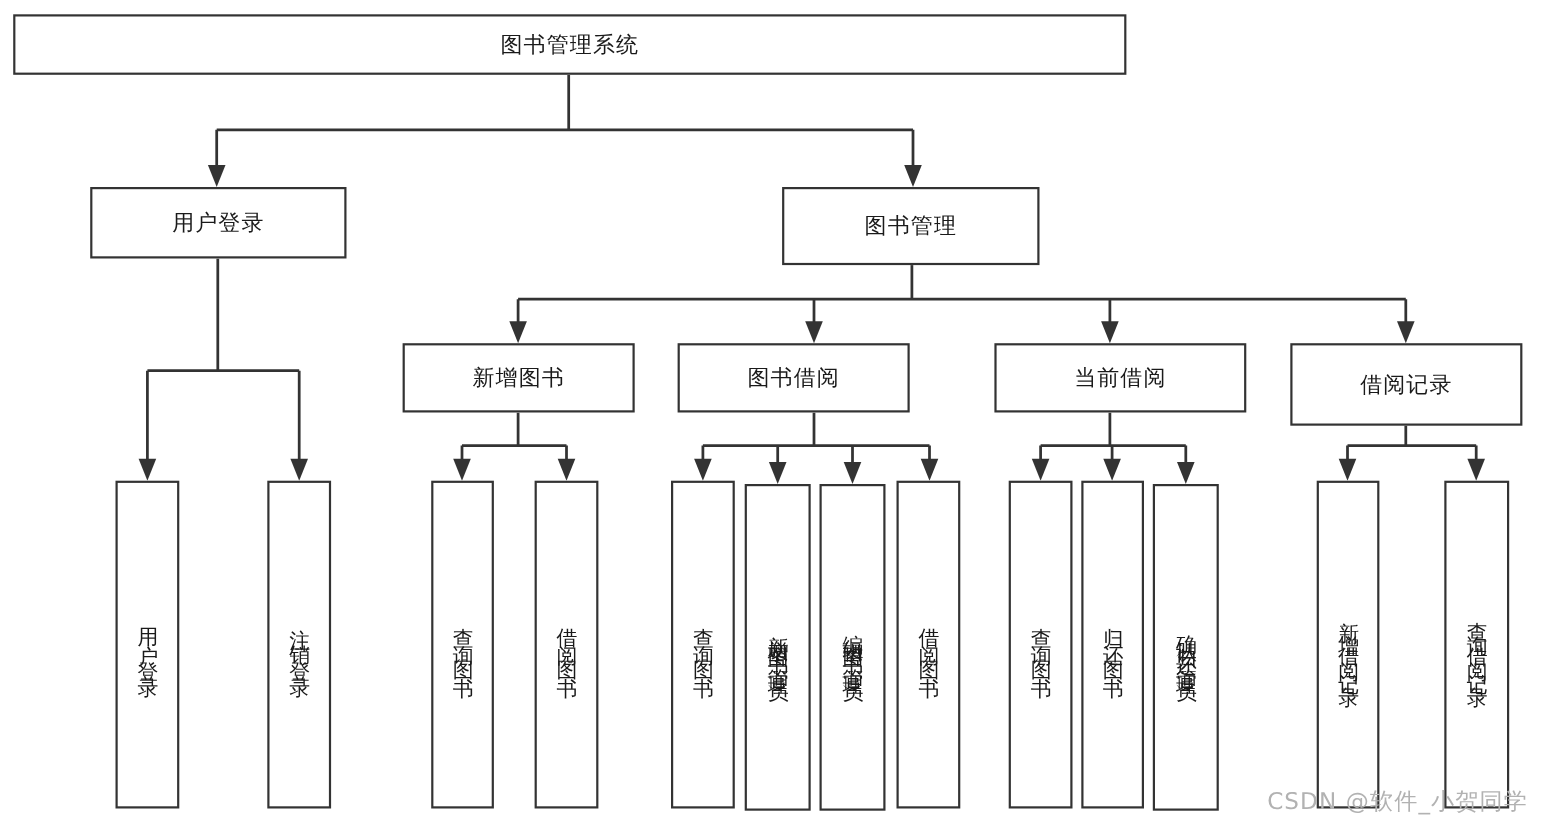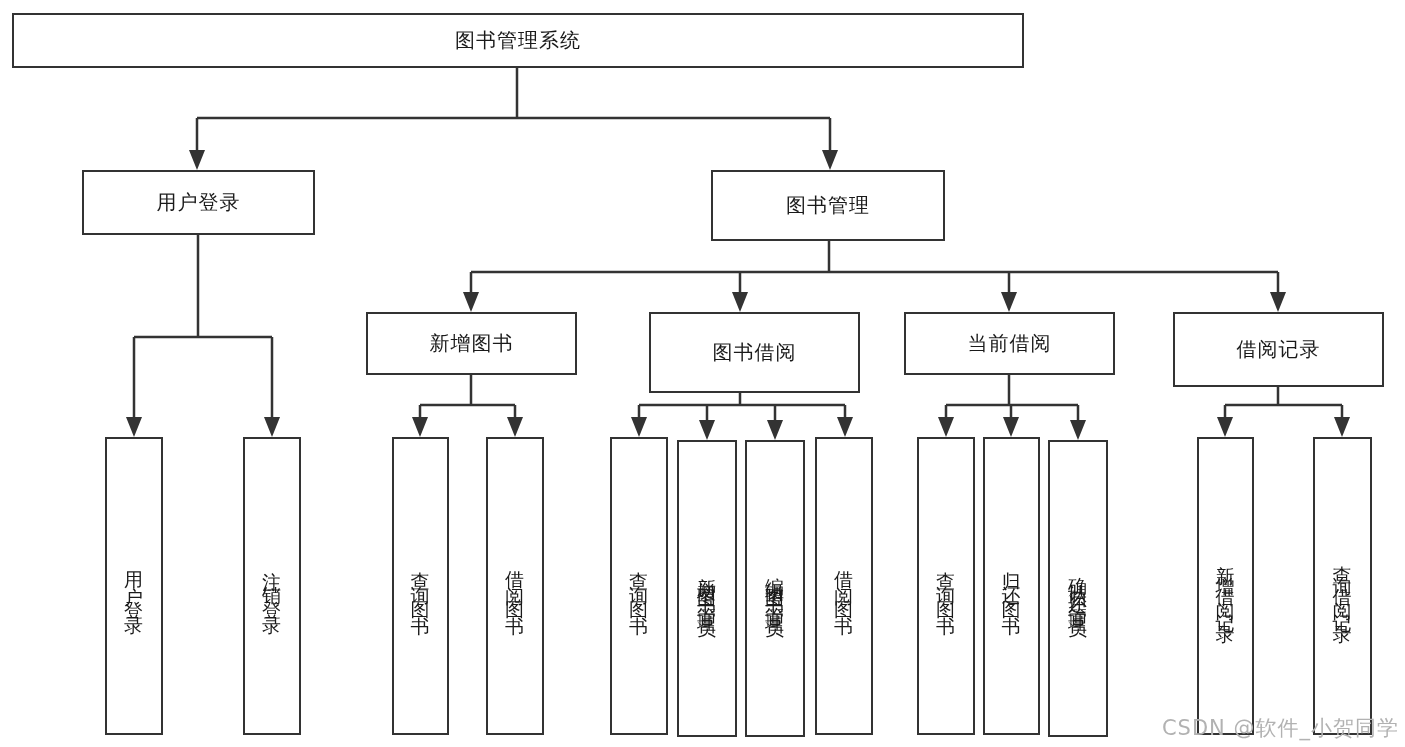--- a/index.html
+++ b/index.html
@@ -35,21 +35,21 @@
     white-space:nowrap;
   }
   .node.v .lbl{
     writing-mode:vertical-rl;
     font-size:19px;
     line-height:1;
     white-space:nowrap;
   }
   #watermark{
     position:absolute;
-    right:6px;
+    right:16px;
     top:714px;
     font-size:21px;
     color:var(--wm);
     letter-spacing:1px;
     z-index:3;
     white-space:nowrap;
   }
 </style>
 </head>
 <body>
@@ -103,24 +103,24 @@
   <div class="node h" style="left:82px;top:170px;width:233px;height:65px">
     <span class="lbl">用户登录</span>
   </div>
   <div class="node h" style="left:711px;top:170px;width:234px;height:71px">
     <span class="lbl">图书管理</span>
   </div>
 
   <div class="node h" style="left:366px;top:312px;width:211px;height:63px">
     <span class="lbl">新增图书</span>
   </div>
-  <div class="node h" style="left:649px;top:312px;width:211px;height:81px">
+  <div class="node h" style="left:616px;top:312px;width:211px;height:63px">
     <span class="lbl">图书借阅</span>
   </div>
-  <div class="node h" style="left:904px;top:312px;width:211px;height:63px">
+  <div class="node h" style="left:904px;top:312px;width:229px;height:63px">
     <span class="lbl">当前借阅</span>
   </div>
   <div class="node h" style="left:1173px;top:312px;width:211px;height:75px">
     <span class="lbl">借阅记录</span>
   </div>
 
   <div class="node v" style="left:105px;top:437px;width:58px;height:298px">
     <span class="lbl" style="letter-spacing: 15px;">用户登录</span>
   </div>
   <div class="node v" style="left:243px;top:437px;width:58px;height:298px">

